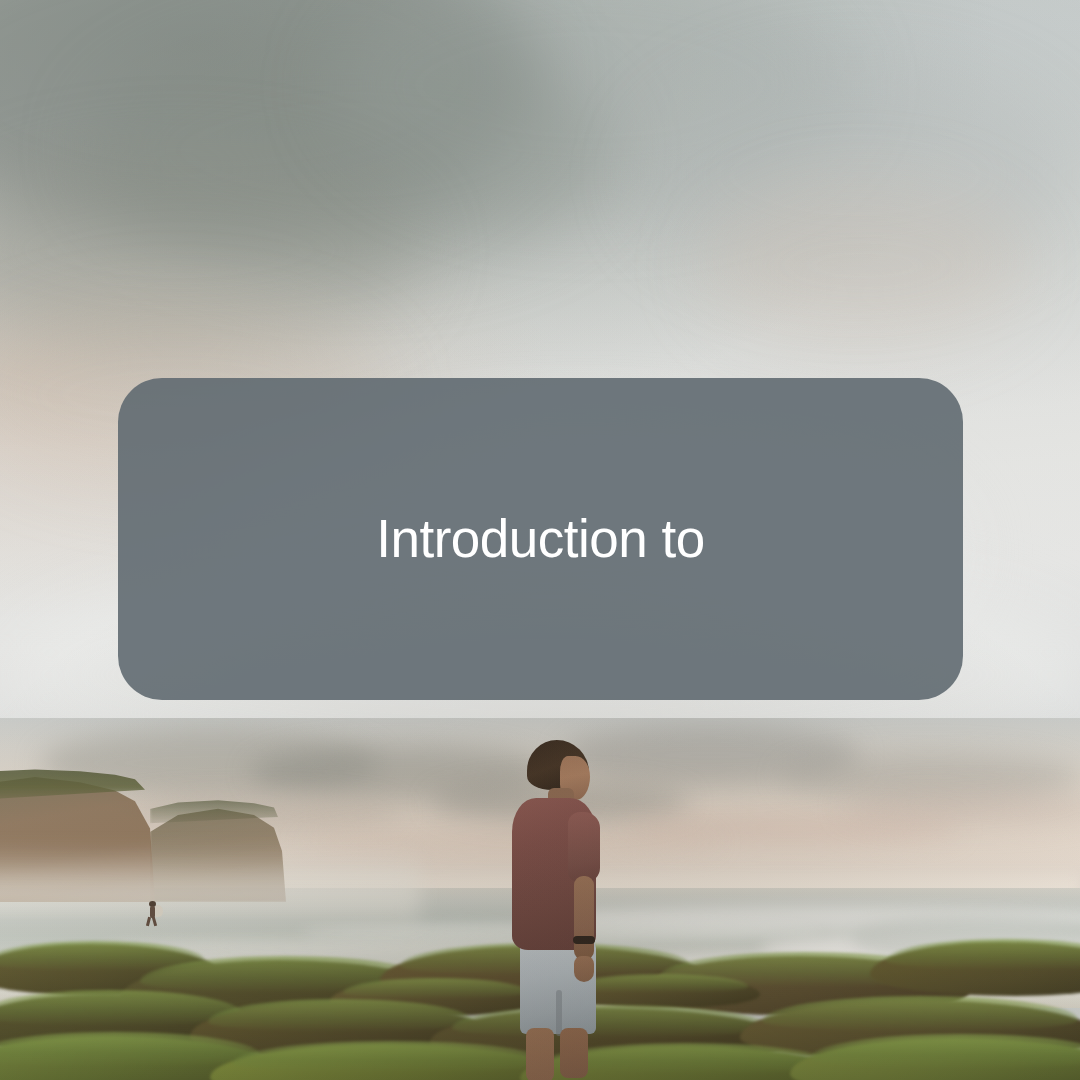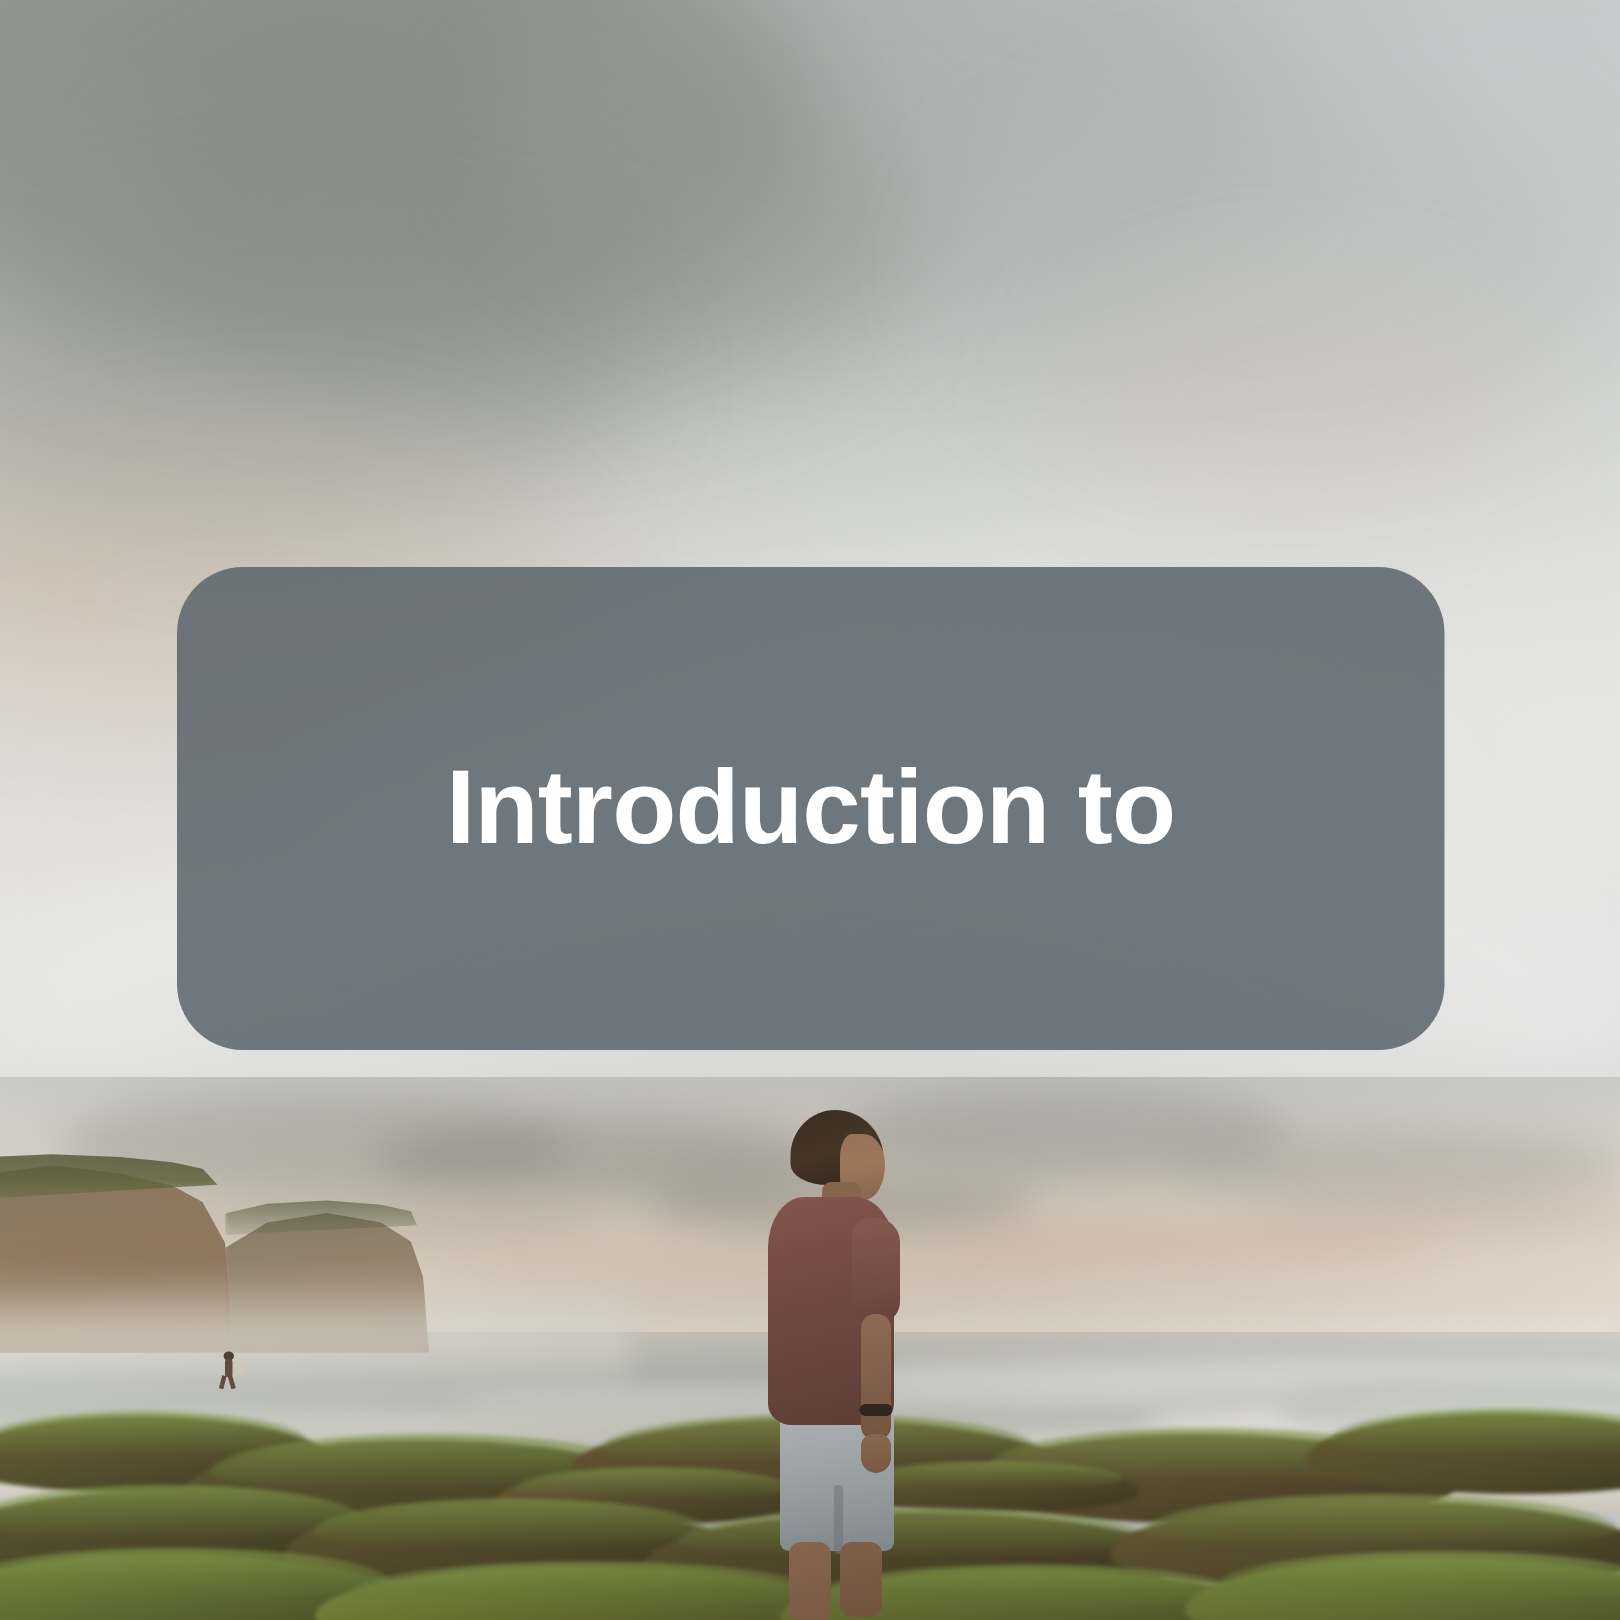--- a/index.html
+++ b/index.html
@@ -244,22 +244,22 @@
     background:rgba(96,106,113,.90);
     border-radius:44px;
     display:flex; flex-direction:column;
     align-items:center; justify-content:center;
     text-align:center;
     padding:0 44px;
   }
   .title-line{
     color:#ffffff;
     font-family:"Liberation Sans", sans-serif;
-    font-weight:bold;
-    font-size:70px;
+    font-weight:normal;
+    font-size:53px;
     line-height:1.28;
     letter-spacing:-0.5px;
     white-space:nowrap;
   }
 </style>
 </head>
 <body>
 
 <div id="poster">
 

